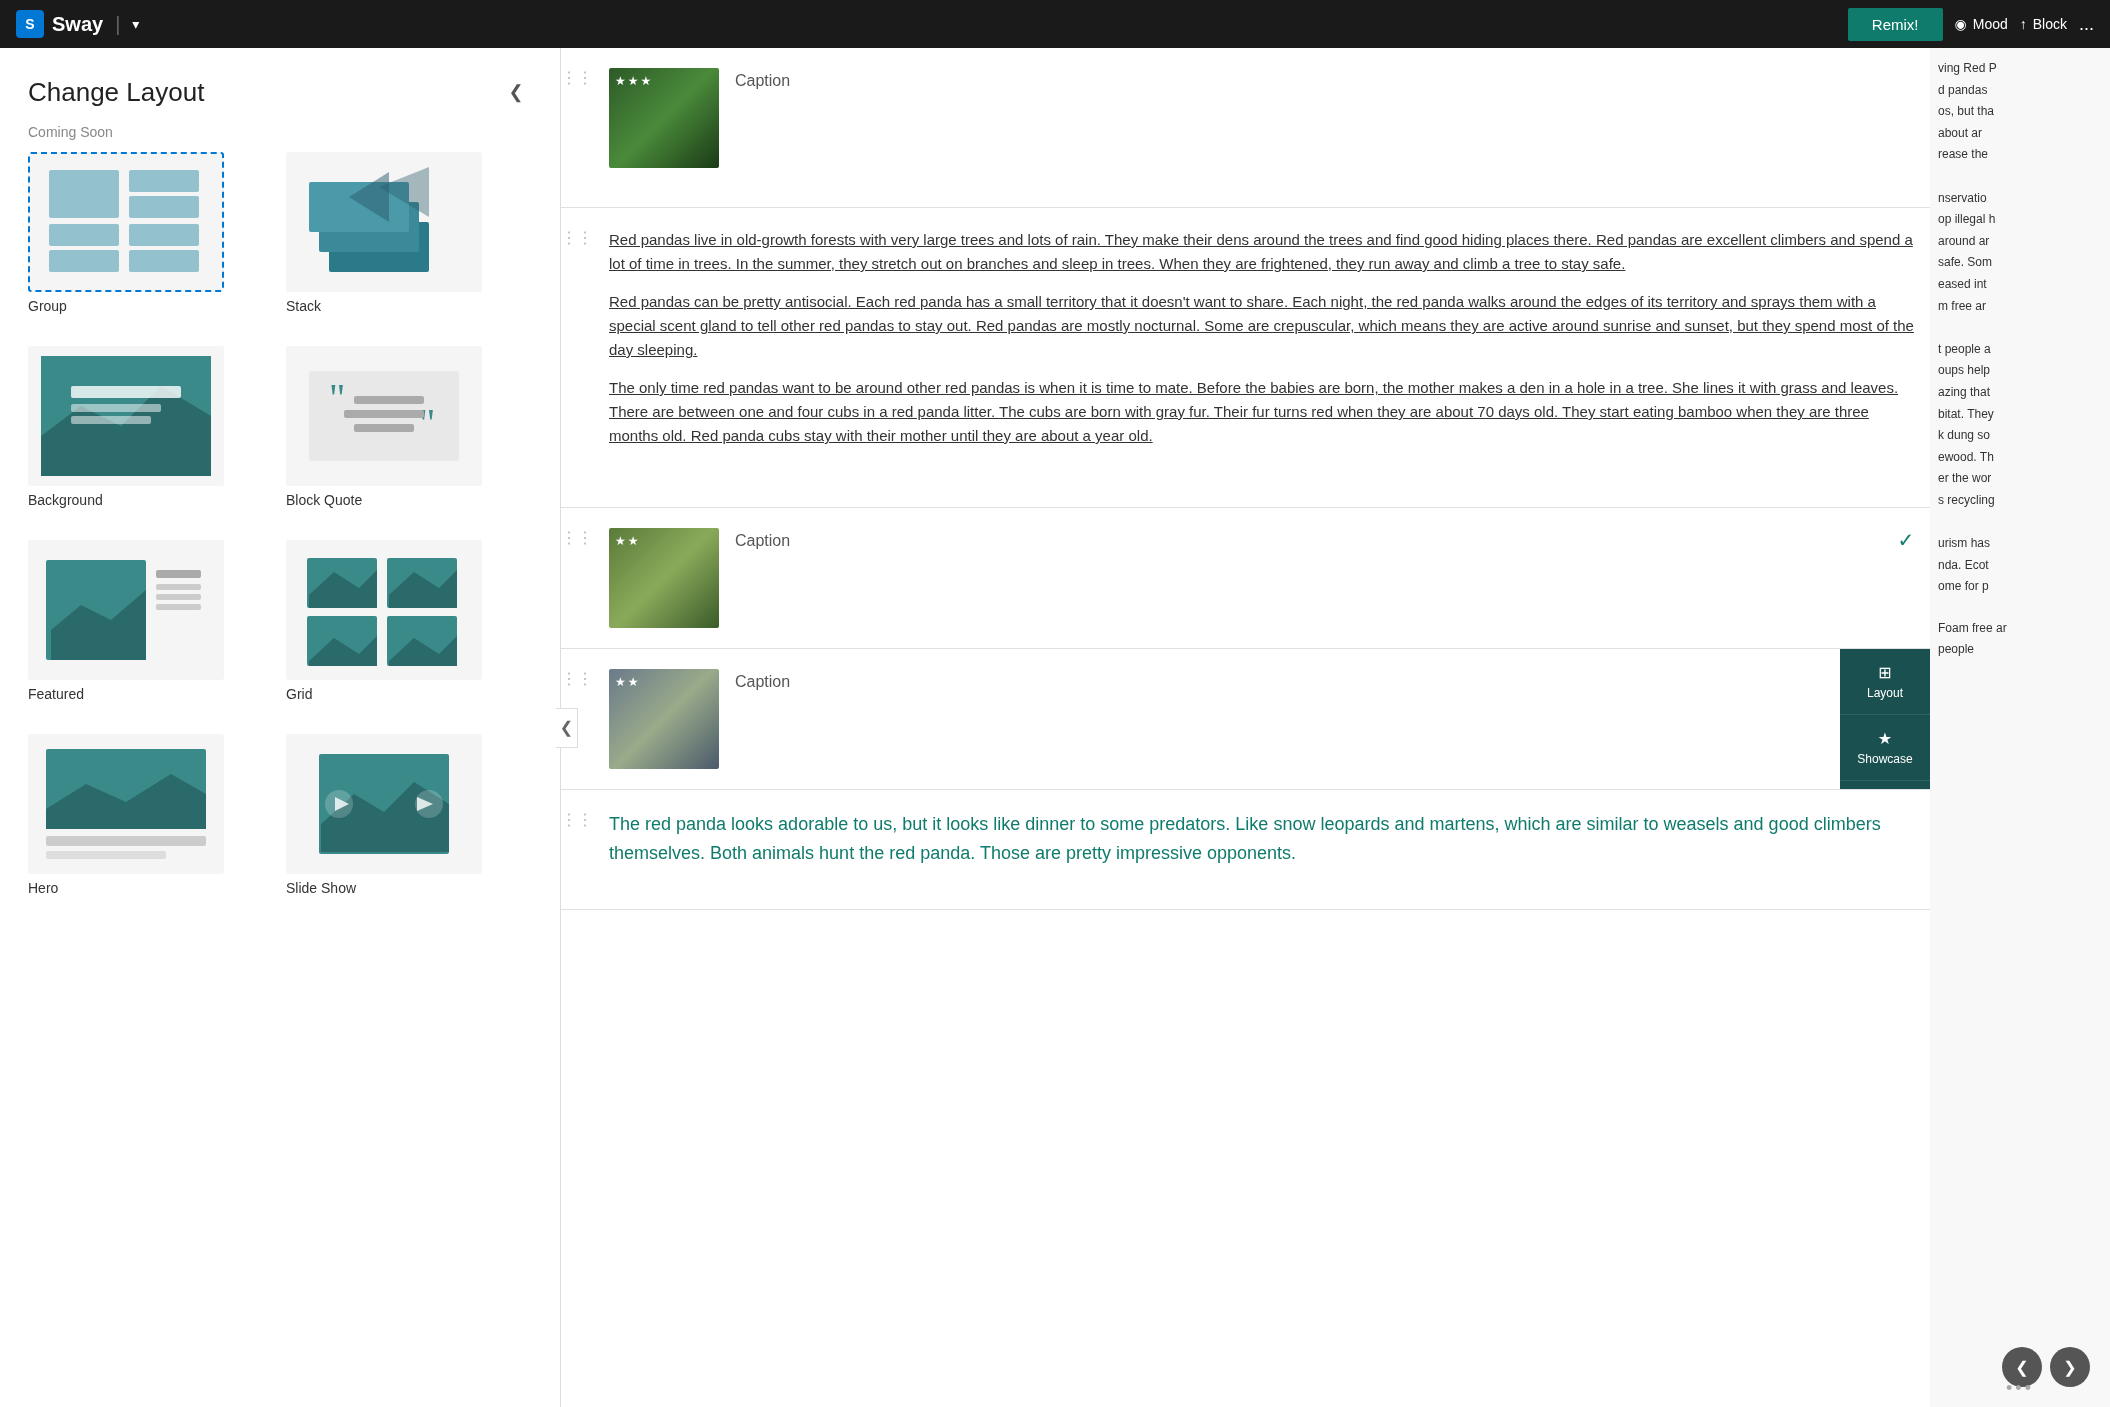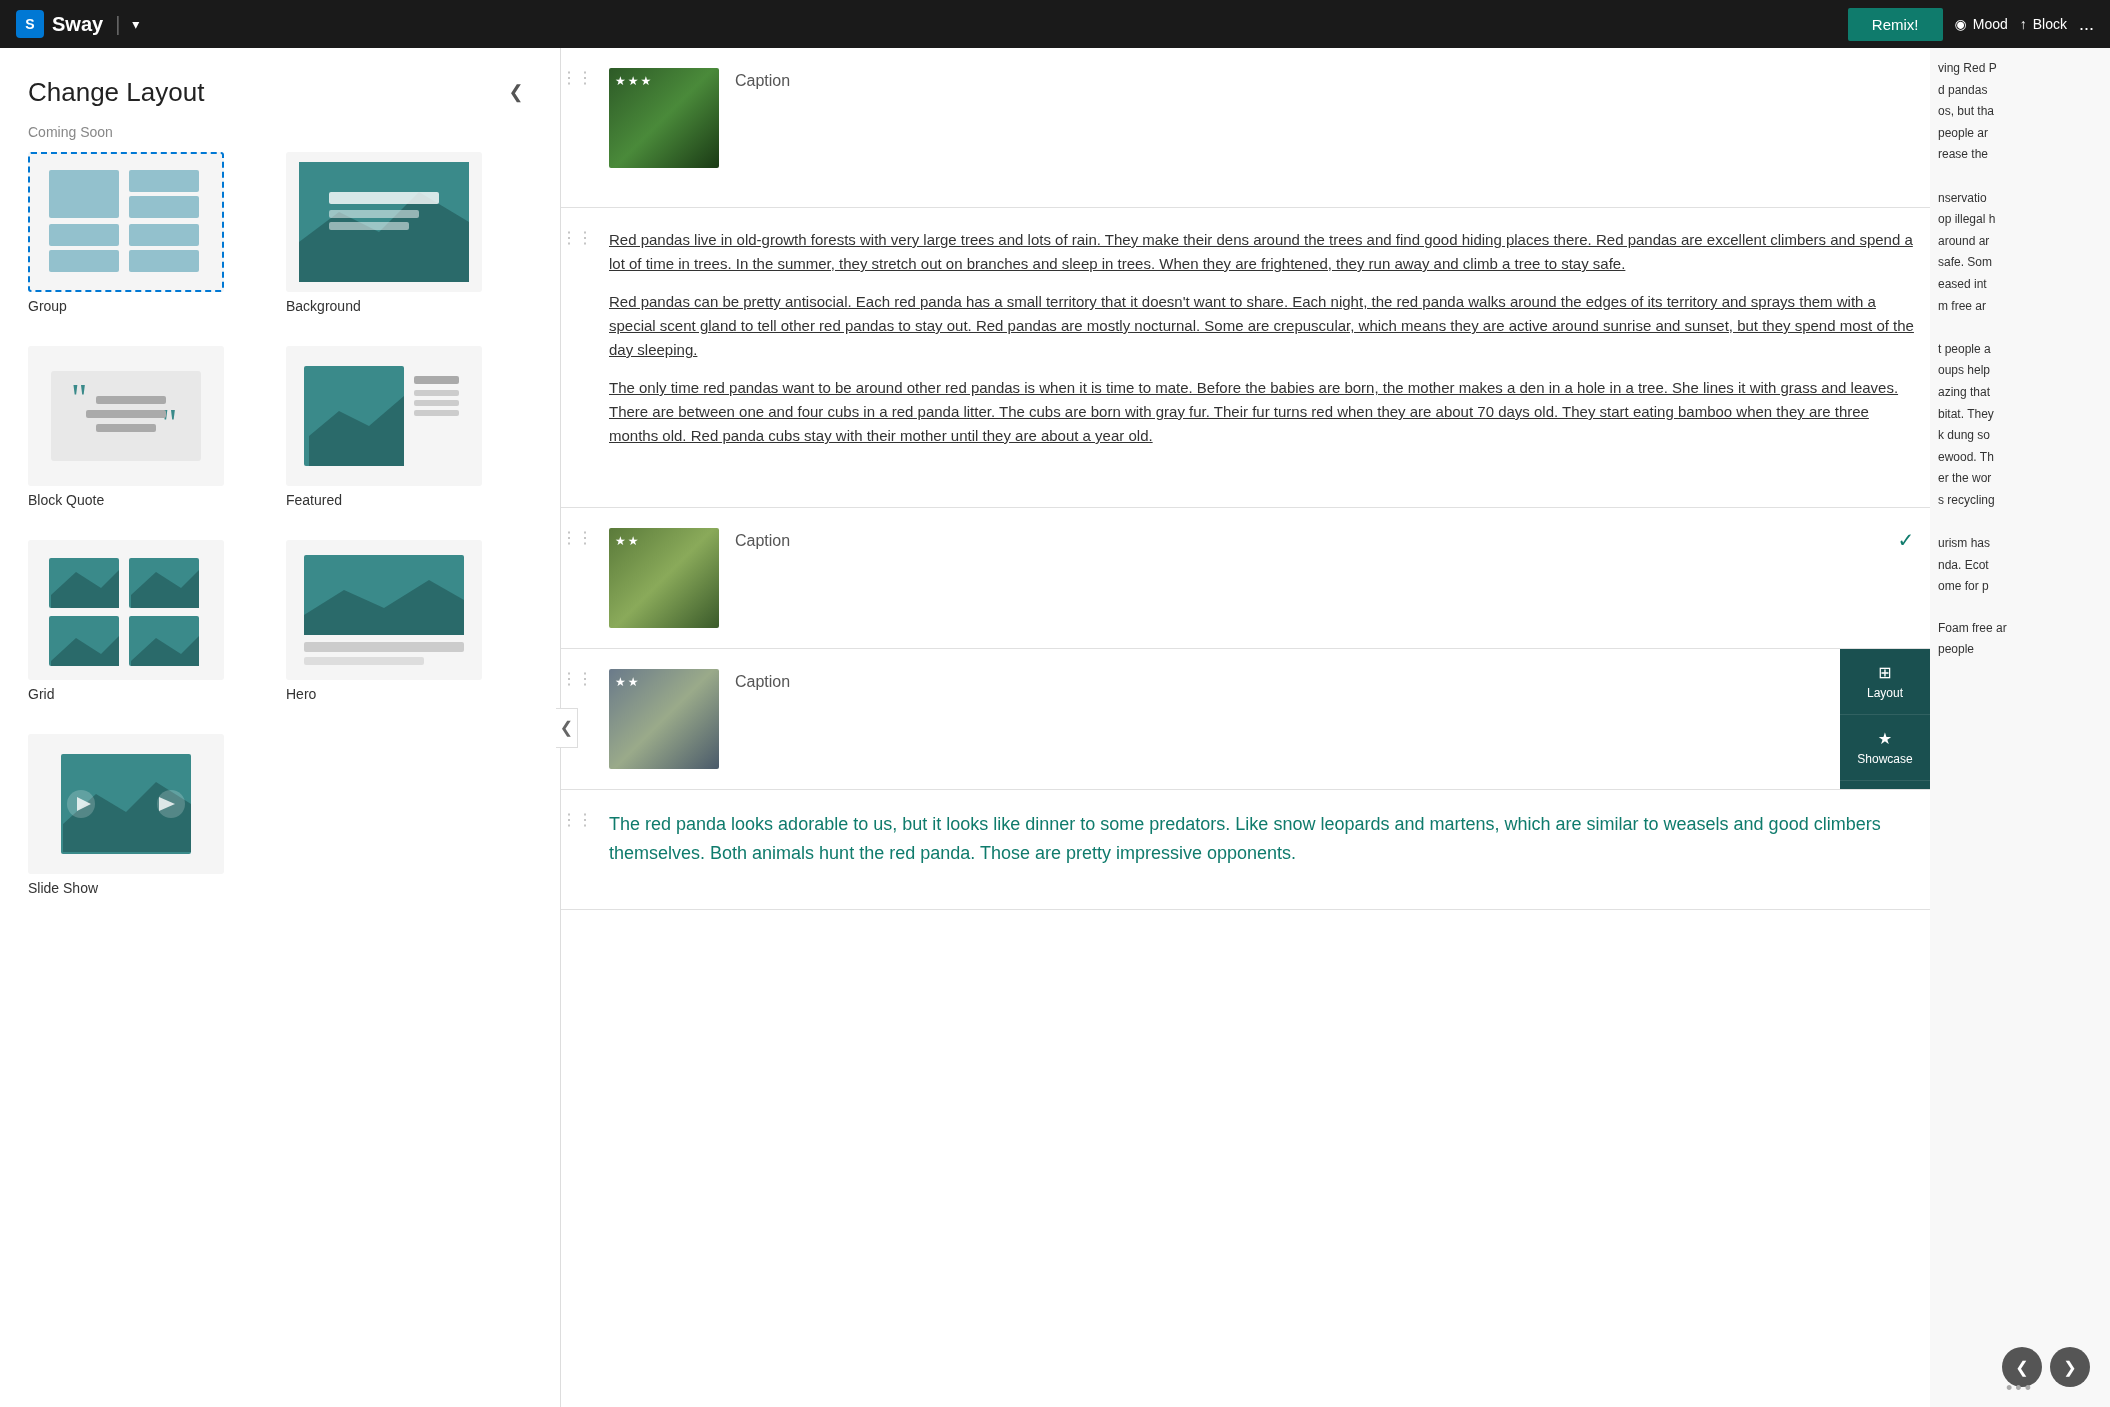--- a/index.html
+++ b/index.html
@@ -378,20 +378,32 @@
             <rect x="88" y="34" width="70" height="22" rx="2" fill="#6aabbc" opacity="0.7"></rect>
             <rect x="8" y="62" width="70" height="22" rx="2" fill="#6aabbc" opacity="0.7"></rect>
             <rect x="88" y="62" width="70" height="22" rx="2" fill="#6aabbc" opacity="0.7"></rect>
             <rect x="8" y="88" width="70" height="22" rx="2" fill="#6aabbc" opacity="0.7"></rect>
             <rect x="88" y="88" width="70" height="22" rx="2" fill="#6aabbc" opacity="0.7"></rect>
           </svg>
         </div>
         <span class="layout-label">Group</span>
       </div>
 
+      <div class="layout-item">
+        <div class="layout-thumb">
+          <svg class="thumb-stack-svg" viewBox="0 0 170 120" xmlns="http://www.w3.org/2000/svg">
+            <rect x="30" y="60" width="100" height="50" rx="2" fill="#2a7a8a"></rect>
+            <rect x="20" y="40" width="100" height="50" rx="2" fill="#3a8a9a"></rect>
+            <rect x="10" y="20" width="100" height="50" rx="2" fill="#4a9aaa"></rect>
+            <polygon points="50,35 90,10 90,60" fill="#2a5a6a" opacity="0.5"></polygon>
+            <polygon points="80,25 130,5 130,55" fill="#2a5a6a" opacity="0.4"></polygon>
+          </svg>
+        </div>
+        <span class="layout-label">Stack</span>
+      </div>
 
       <div class="layout-item">
         <div class="layout-thumb">
           <svg class="thumb-bg-svg" viewBox="0 0 170 120" xmlns="http://www.w3.org/2000/svg">
             <rect x="0" y="0" width="170" height="120" fill="#3a8a8a"></rect>
             <polygon points="0,80 40,50 80,70 120,30 170,60 170,120 0,120" fill="#2a6a6a"></polygon>
             <rect x="30" y="30" width="110" height="12" rx="2" fill="white" opacity="0.8"></rect>
             <rect x="30" y="48" width="90" height="8" rx="2" fill="white" opacity="0.5"></rect>
             <rect x="30" y="60" width="80" height="8" rx="2" fill="white" opacity="0.5"></rect>
           </svg>
@@ -561,21 +573,21 @@
     </div>
 
   </div>
 
   <div class="far-right" style="position:relative;">
     <div class="far-right-text">
       <div style="color:#333; font-size:12px; line-height:1.8;">
         <div>ving Red P</div>
         <div>d pandas</div>
         <div>os, but tha</div>
-        <div>people ar</div>
+        <div>about ar</div>
         <div>rease the</div>
         <div>&nbsp;</div>
         <div>nservatio</div>
         <div>op illegal h</div>
         <div>around ar</div>
         <div>safe. Som</div>
         <div>eased int</div>
         <div>m free ar</div>
         <div>&nbsp;</div>
         <div>t people a</div>

